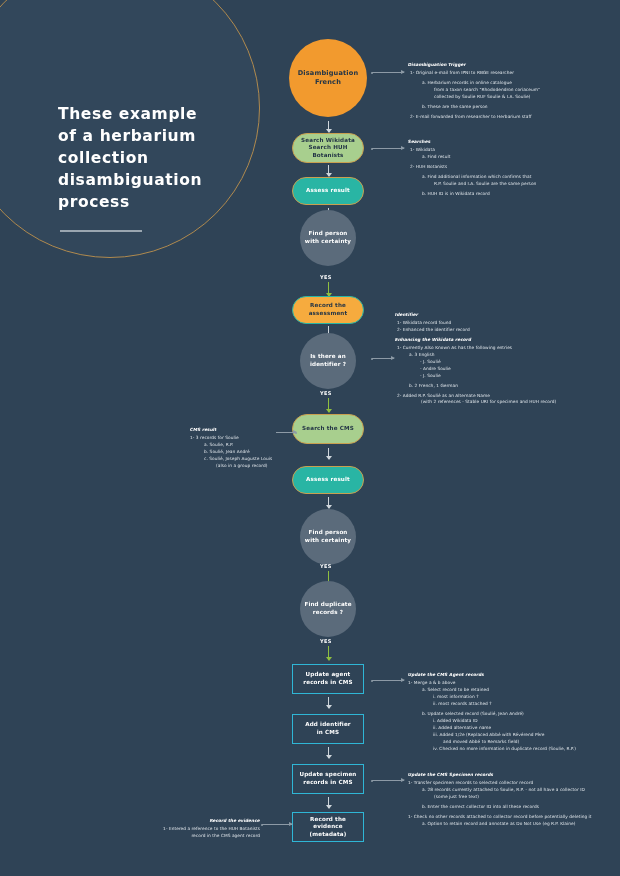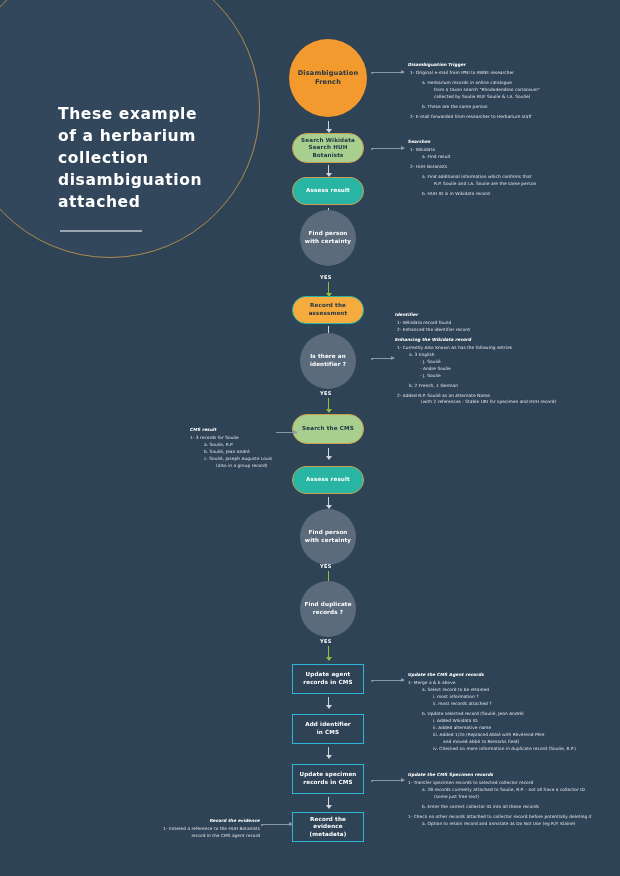--- a/index.html
+++ b/index.html
@@ -152,21 +152,21 @@
 <body>
 
 <div id="stage">
 
   <div class="hero-circle"></div>
   <div class="hero-title">
     <div>These example</div>
     <div>of a herbarium</div>
     <div>collection</div>
     <div>disambiguation</div>
-    <div>attached</div>
+    <div>process</div>
   </div>
   <div class="hero-rule"></div>
 
   <div class="node n-circle-lg" style="left:289px; top:39px;">
     <div>
       <div>Disambiguation</div>
       <div>French</div>
     </div>
   </div>
 

